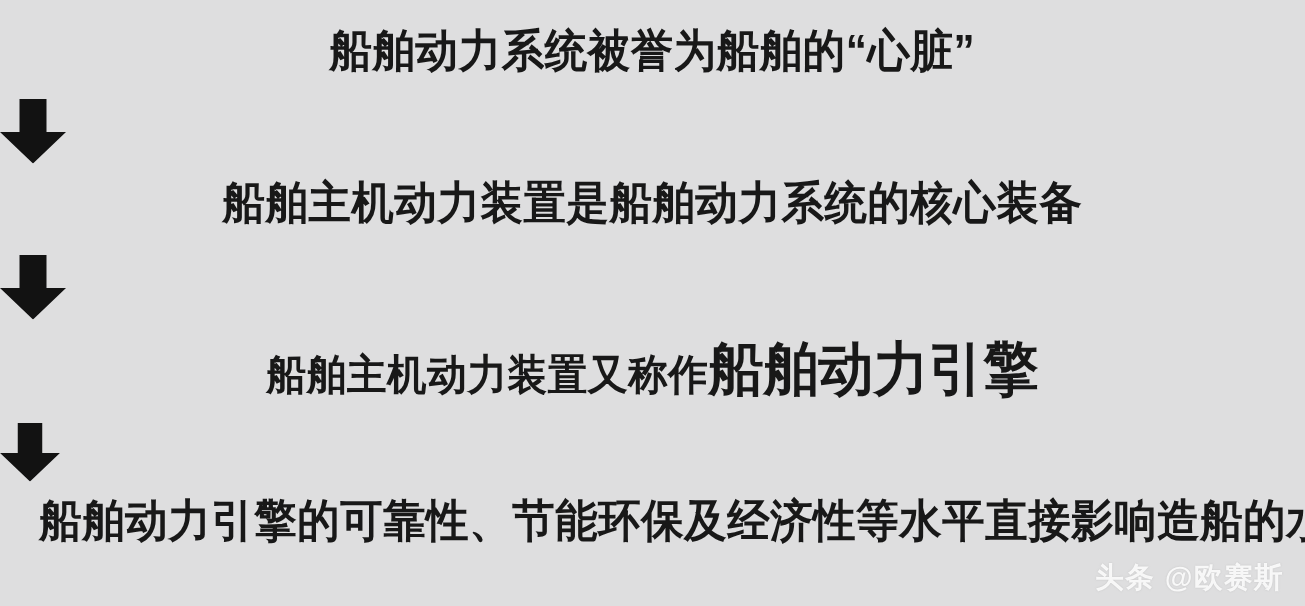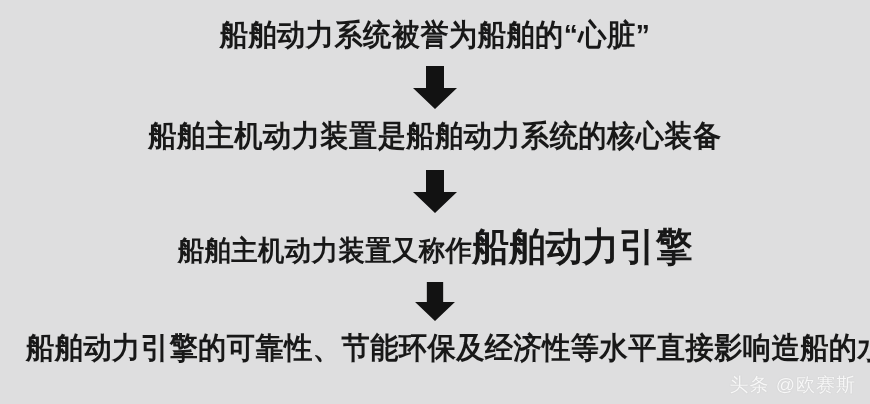--- a/index.html
+++ b/index.html
@@ -13,21 +13,21 @@
     font-family: "Liberation Sans", "DejaVu Sans", sans-serif;
     overflow: hidden;
     position: relative;
   }
 
   .flow {
     position: absolute;
     inset: 0;
     display: flex;
     flex-direction: column;
-    align-items: center;
+    align-items: flex-start;
     justify-content: flex-start;
   }
 
   .step {
     width: 100%;
     text-align: center;
     color: #181818;
     font-weight: 700;
     letter-spacing: 0.5px;
     white-space: nowrap;
@@ -59,21 +59,21 @@
 
   .arrow-svg {
     display: block;
   }
 
   .watermark {
     position: absolute;
     right: 14px;
     bottom: 6px;
     font-size: 19px;
-    font-weight: 400;
+    font-weight: 700;
     color: rgba(255,255,255,0.88);
     letter-spacing: 1px;
     text-shadow: 0 0 1px rgba(160,160,160,0.55);
     white-space: nowrap;
     pointer-events: none;
   }
 </style>
 </head>
 <body>
 

